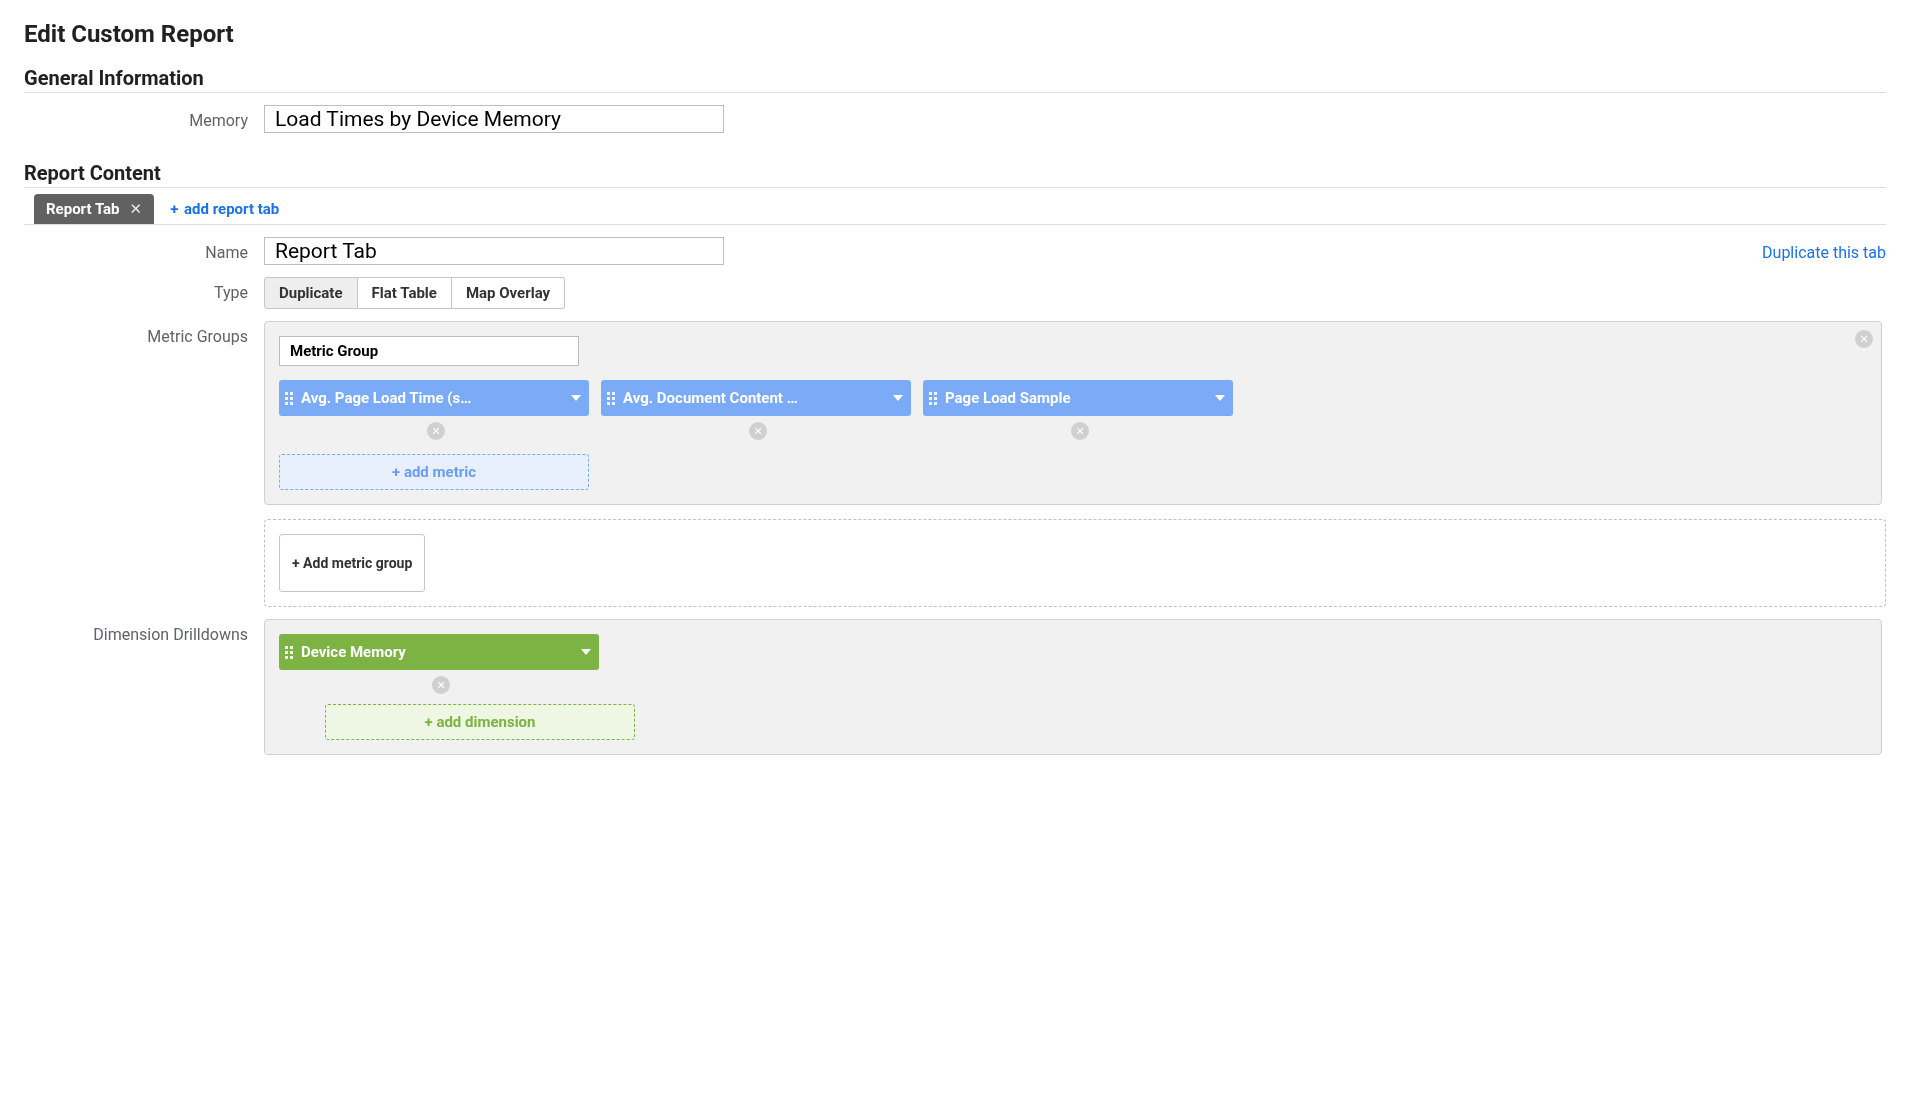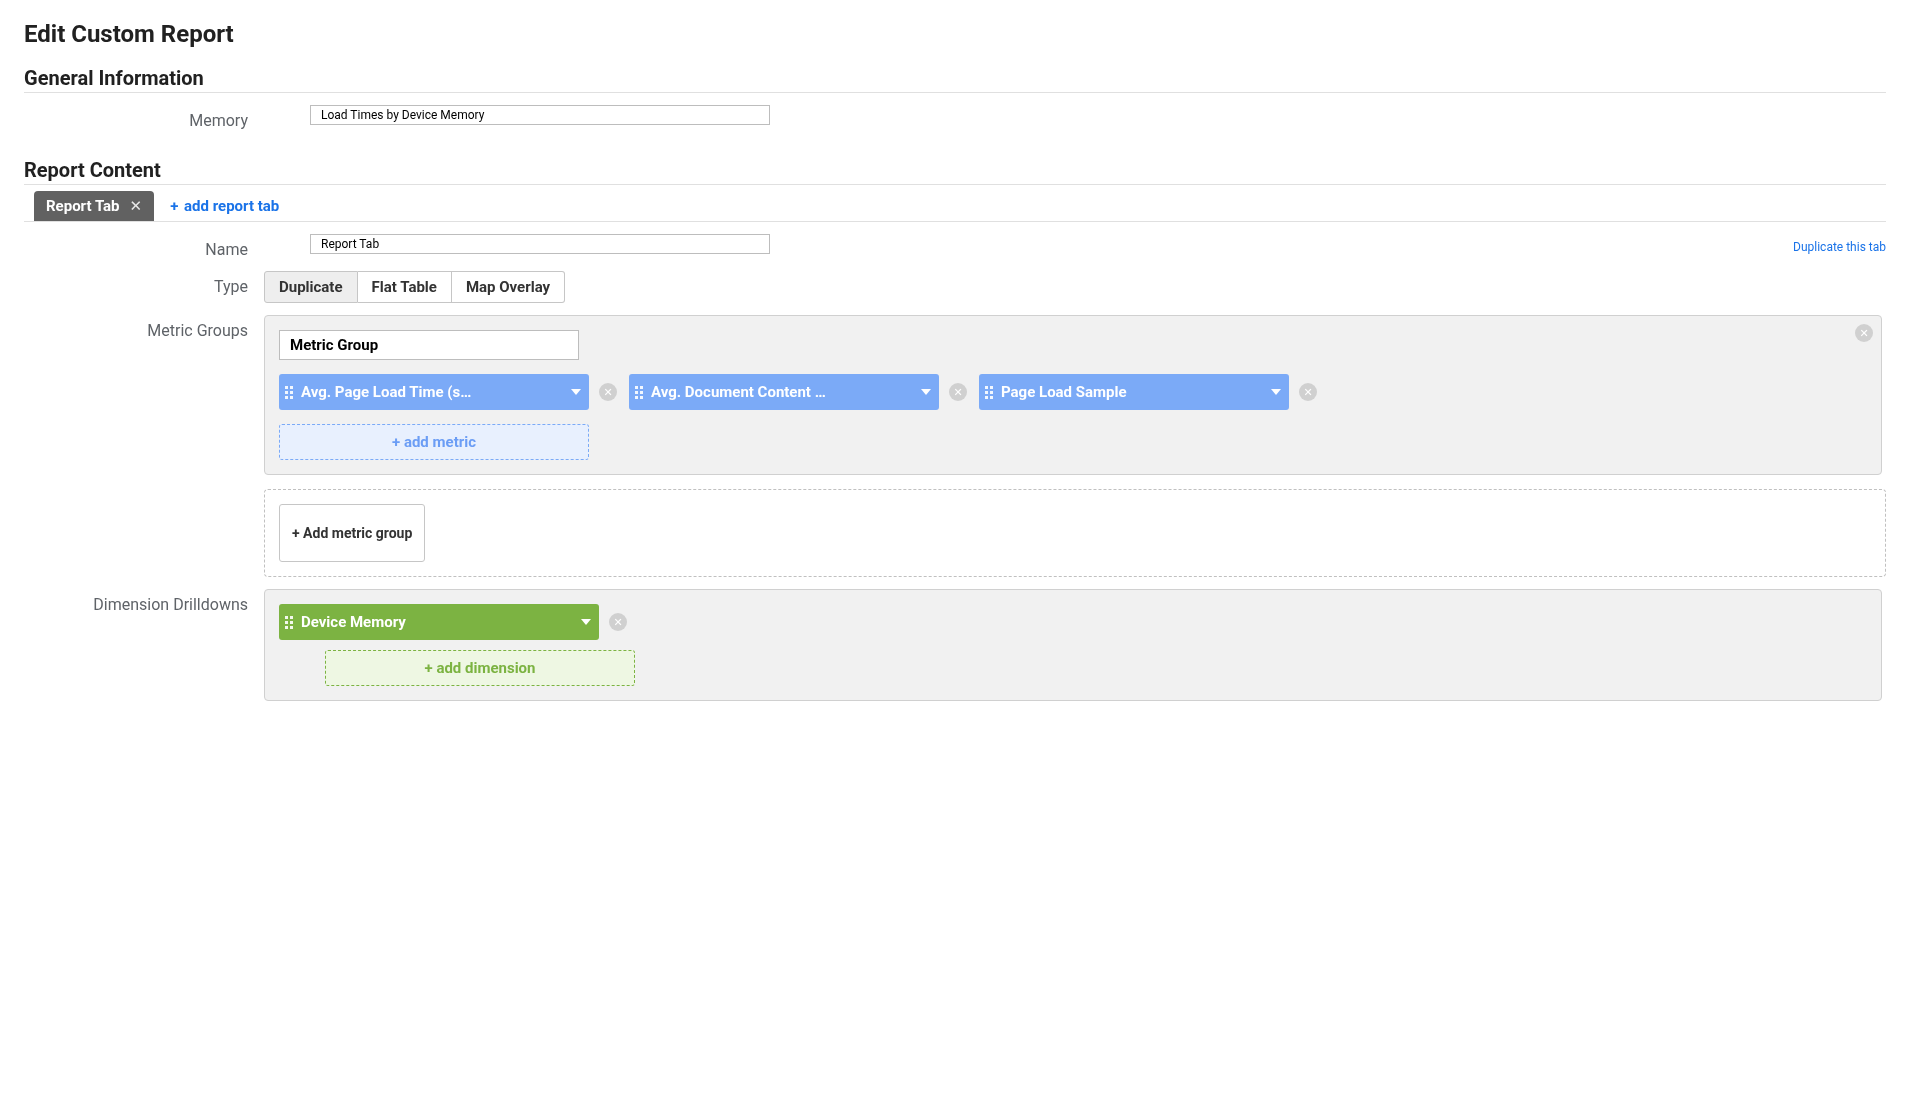--- a/index.html
+++ b/index.html
@@ -34,26 +34,25 @@
     flex: 0 0 240px;
     text-align: right;
     color: #5f6368;
     font-size: 16px;
     padding-right: 16px;
     padding-top: 6px;
   }
   .form-value { flex: 1; }
   input.textfield {
     width: 460px;
-    height: 20px;
+    height: 28px;
     border: 1px solid #bdbdbd;
     padding: 4px 10px;
-    font-size: 12px;
+    font-size: 21px;
     font-family: inherit;
-    margin-left: 46px;
   }
 
   
   .tab-strip {
     display: flex;
     align-items: center;
     border-bottom: 1px solid #e0e0e0;
     margin: 6px 0 10px 0;
     padding-left: 10px;
   }
@@ -77,21 +76,21 @@
     margin-left: 16px;
     cursor: pointer;
   }
   .add-tab-link .plus { margin-right: 2px; }
 
   .dup-link {
     position: absolute;
     right: 0;
     top: 6px;
     color: #1a73e8;
-    font-size: 12px;
+    font-size: 16px;
     cursor: pointer;
   }
 
   
   .btn-group { display: inline-flex; }
   .btn-group button {
     border: 1px solid #c6c6c6;
     background: #fff;
     font-size: 15px;
     font-weight: 700;
@@ -192,21 +191,21 @@
     border-radius: 50%;
     background: #d0d0d0;
     color: #fff;
     display: inline-flex;
     align-items: center;
     justify-content: center;
     font-size: 11px;
     cursor: pointer;
     margin-left: 4px;
   }
-  .chip-wrap { display: inline-flex; align-items: center; gap: 6px; }
+  .chip-wrap { display: inline-flex; align-items: center; gap: 6px; flex-direction: column; }
 
   .add-chip {
     display: inline-flex;
     align-items: center;
     justify-content: center;
     height: 36px;
     width: 310px;
     border-radius: 3px;
     font-weight: 700;
     font-size: 15px;

